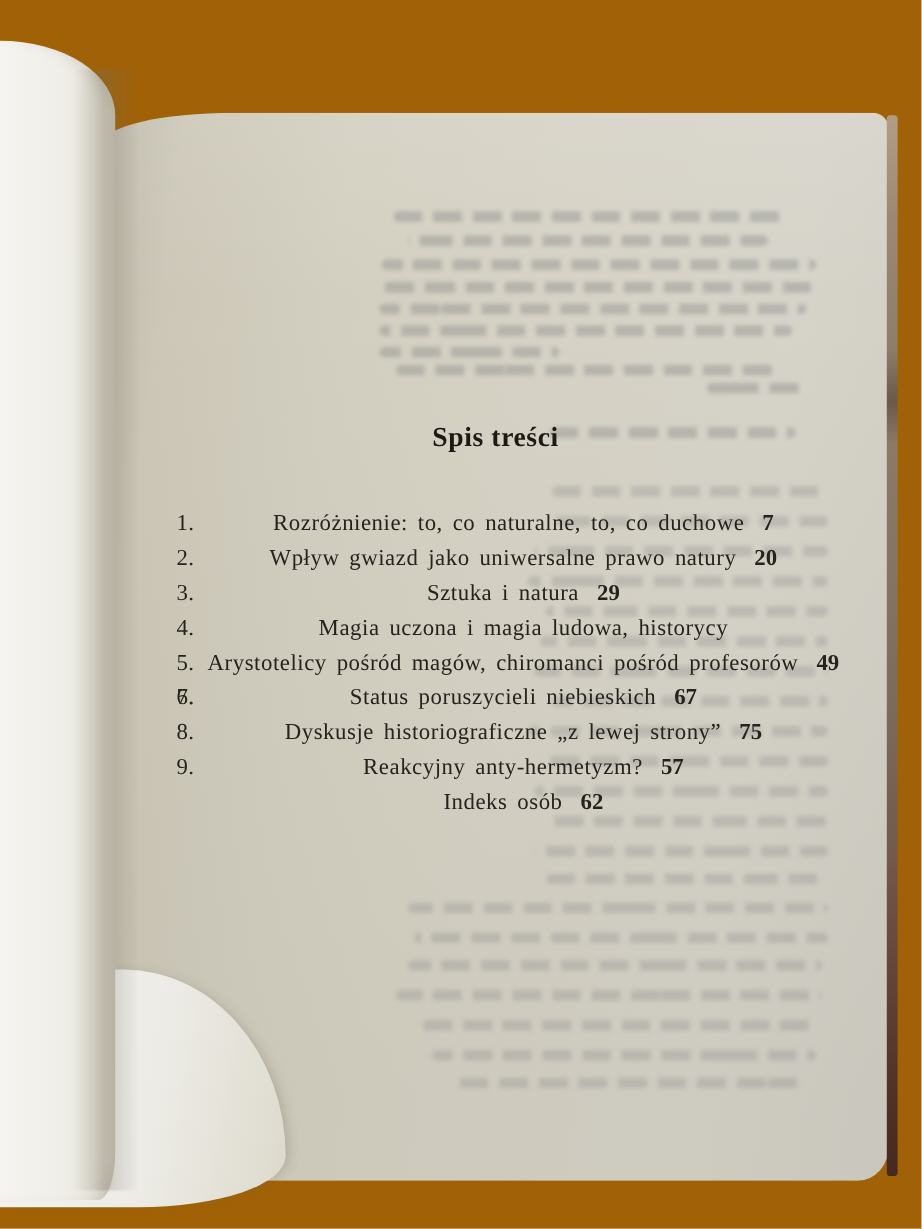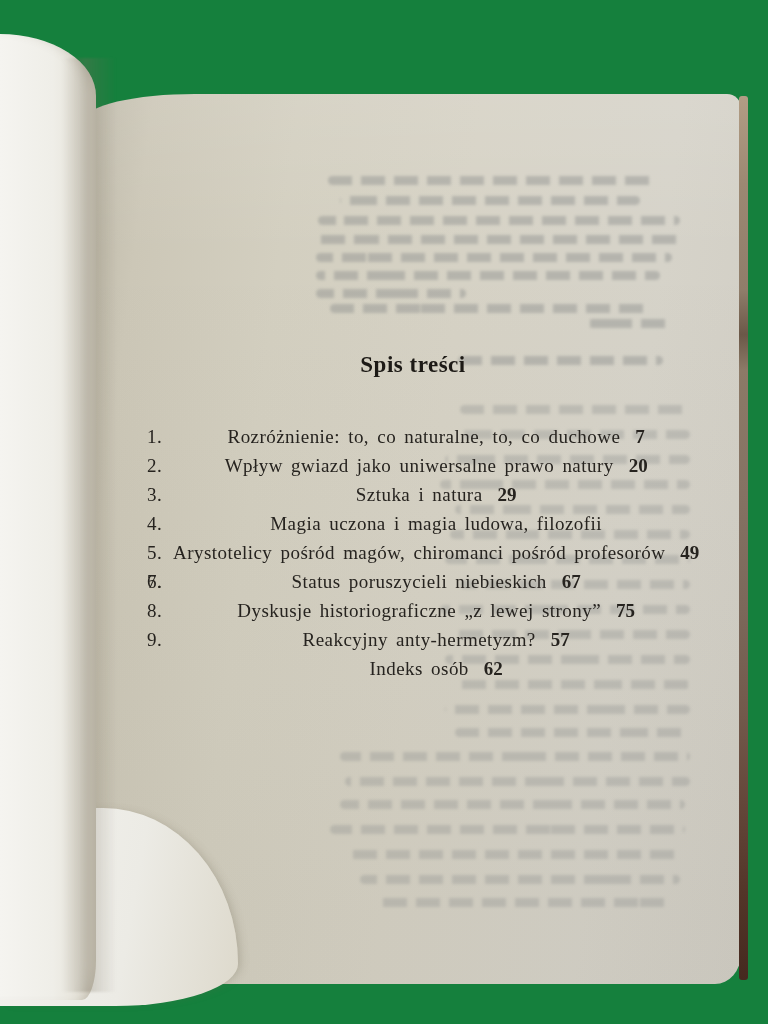--- a/index.html
+++ b/index.html
@@ -1,18 +1,18 @@
 <!DOCTYPE html>
 <html lang="pl"><head>
 <meta charset="utf-8">
 <style>
   html,body{margin:0;padding:0;background:#fcfcfb;}
   .scene{
     position:relative;width:768px;height:1024px;overflow:hidden;
-    background:#15803d;
+    background:#a16207;
     font-family:"Liberation Serif","DejaVu Serif",serif;
   }
   
   .page-main{
     position:absolute;left:85px;top:94px;width:656px;height:890px;
     background:
       linear-gradient(180deg, rgba(255,255,255,0.10) 0%, rgba(255,255,255,0) 18%, rgba(60,55,40,0.05) 92%),
       linear-gradient(97deg,#bdb8a8 0%,#ccc7b7 9%,#d3cfc0 28%,#d6d2c5 52%,#d6d3c9 78%,#d1cec5 100%);
     border-radius:110px 14px 26px 90px / 26px 14px 30px 55px;
   }
@@ -117,21 +117,21 @@
       <li class="toc-item">
         <span class="toc-num">2.</span>
         <span class="toc-line">Wpływ gwiazd jako uniwersalne prawo natury<span class="toc-page">20</span></span>
       </li>
       <li class="toc-item">
         <span class="toc-num">3.</span>
         <span class="toc-line">Sztuka i natura<span class="toc-page">29</span></span>
       </li>
       <li class="toc-item">
         <span class="toc-num">4.</span>
-        <span class="toc-line">Magia uczona i magia ludowa, filozofii</span>
+        <span class="toc-line">Magia uczona i magia ludowa, historycy</span>
       </li>
       <li class="toc-item">
         <span class="toc-num">5.</span>
         <span class="toc-line">Arystotelicy pośród magów, chiromanci pośród profesorów<span class="toc-page">49</span></span>
       </li>
       <li class="toc-item">
         <span class="toc-num">6.</span>
       </li>
       <li class="toc-item">
         <span class="toc-num">7.</span>

